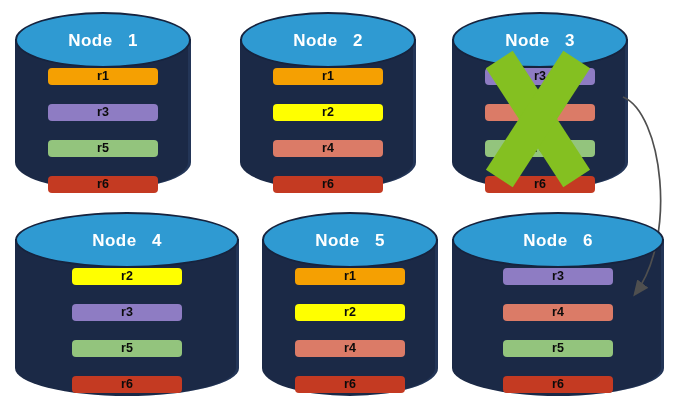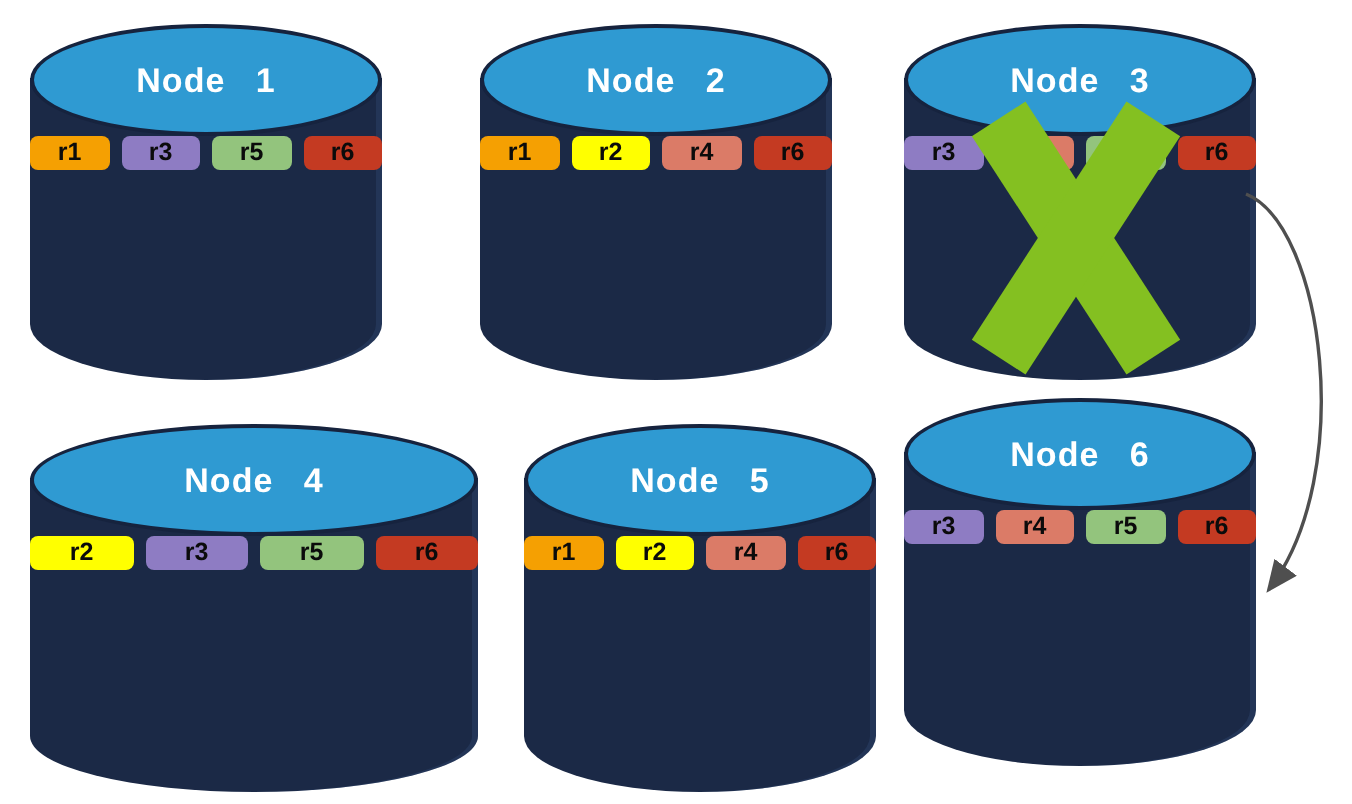--- a/index.html
+++ b/index.html
@@ -45,23 +45,23 @@
     letter-spacing: .5px;
     word-spacing: 10px;
     padding-top: 2px;
   }
   .rows {
     position: absolute;
     left: 0; right: 0;
     top: 56px;
     z-index: 3;
     display: flex;
-    flex-direction: row;
+    flex-direction: column;
     align-items: center;
-    gap: 6px;
+    gap: 19px;
     text-align: center;
   }
   .row-chip {
     width: 110px;
     height: 17px;
     border-radius: 4px;
     display: flex;
     align-items: center;
     justify-content: center;
   }
@@ -214,21 +214,21 @@
   </div>
           <div class="row-chip" style="background: rgb(219, 123, 103);">
     <span>r4</span>
   </div>
           <div class="row-chip" style="background: rgb(196, 58, 34);">
     <span>r6</span>
   </div>
         </div>
 
   </div>
-      <div class="node" style="left: 452px; top: 199px; height: 184px;">
+      <div class="node" style="left: 452px; top: 212px; height: 184px; padding-left: 36px;">
     <div class="cyl-body"></div>
     <div class="cyl-top">
       <span class="node-title">Node 6</span>
     </div>
     <div class="rows">
           <div class="row-chip" style="background: rgb(142, 124, 195);">
     <span>r3</span>
   </div>
           <div class="row-chip" style="background: rgb(219, 123, 103);">
     <span>r4</span>

